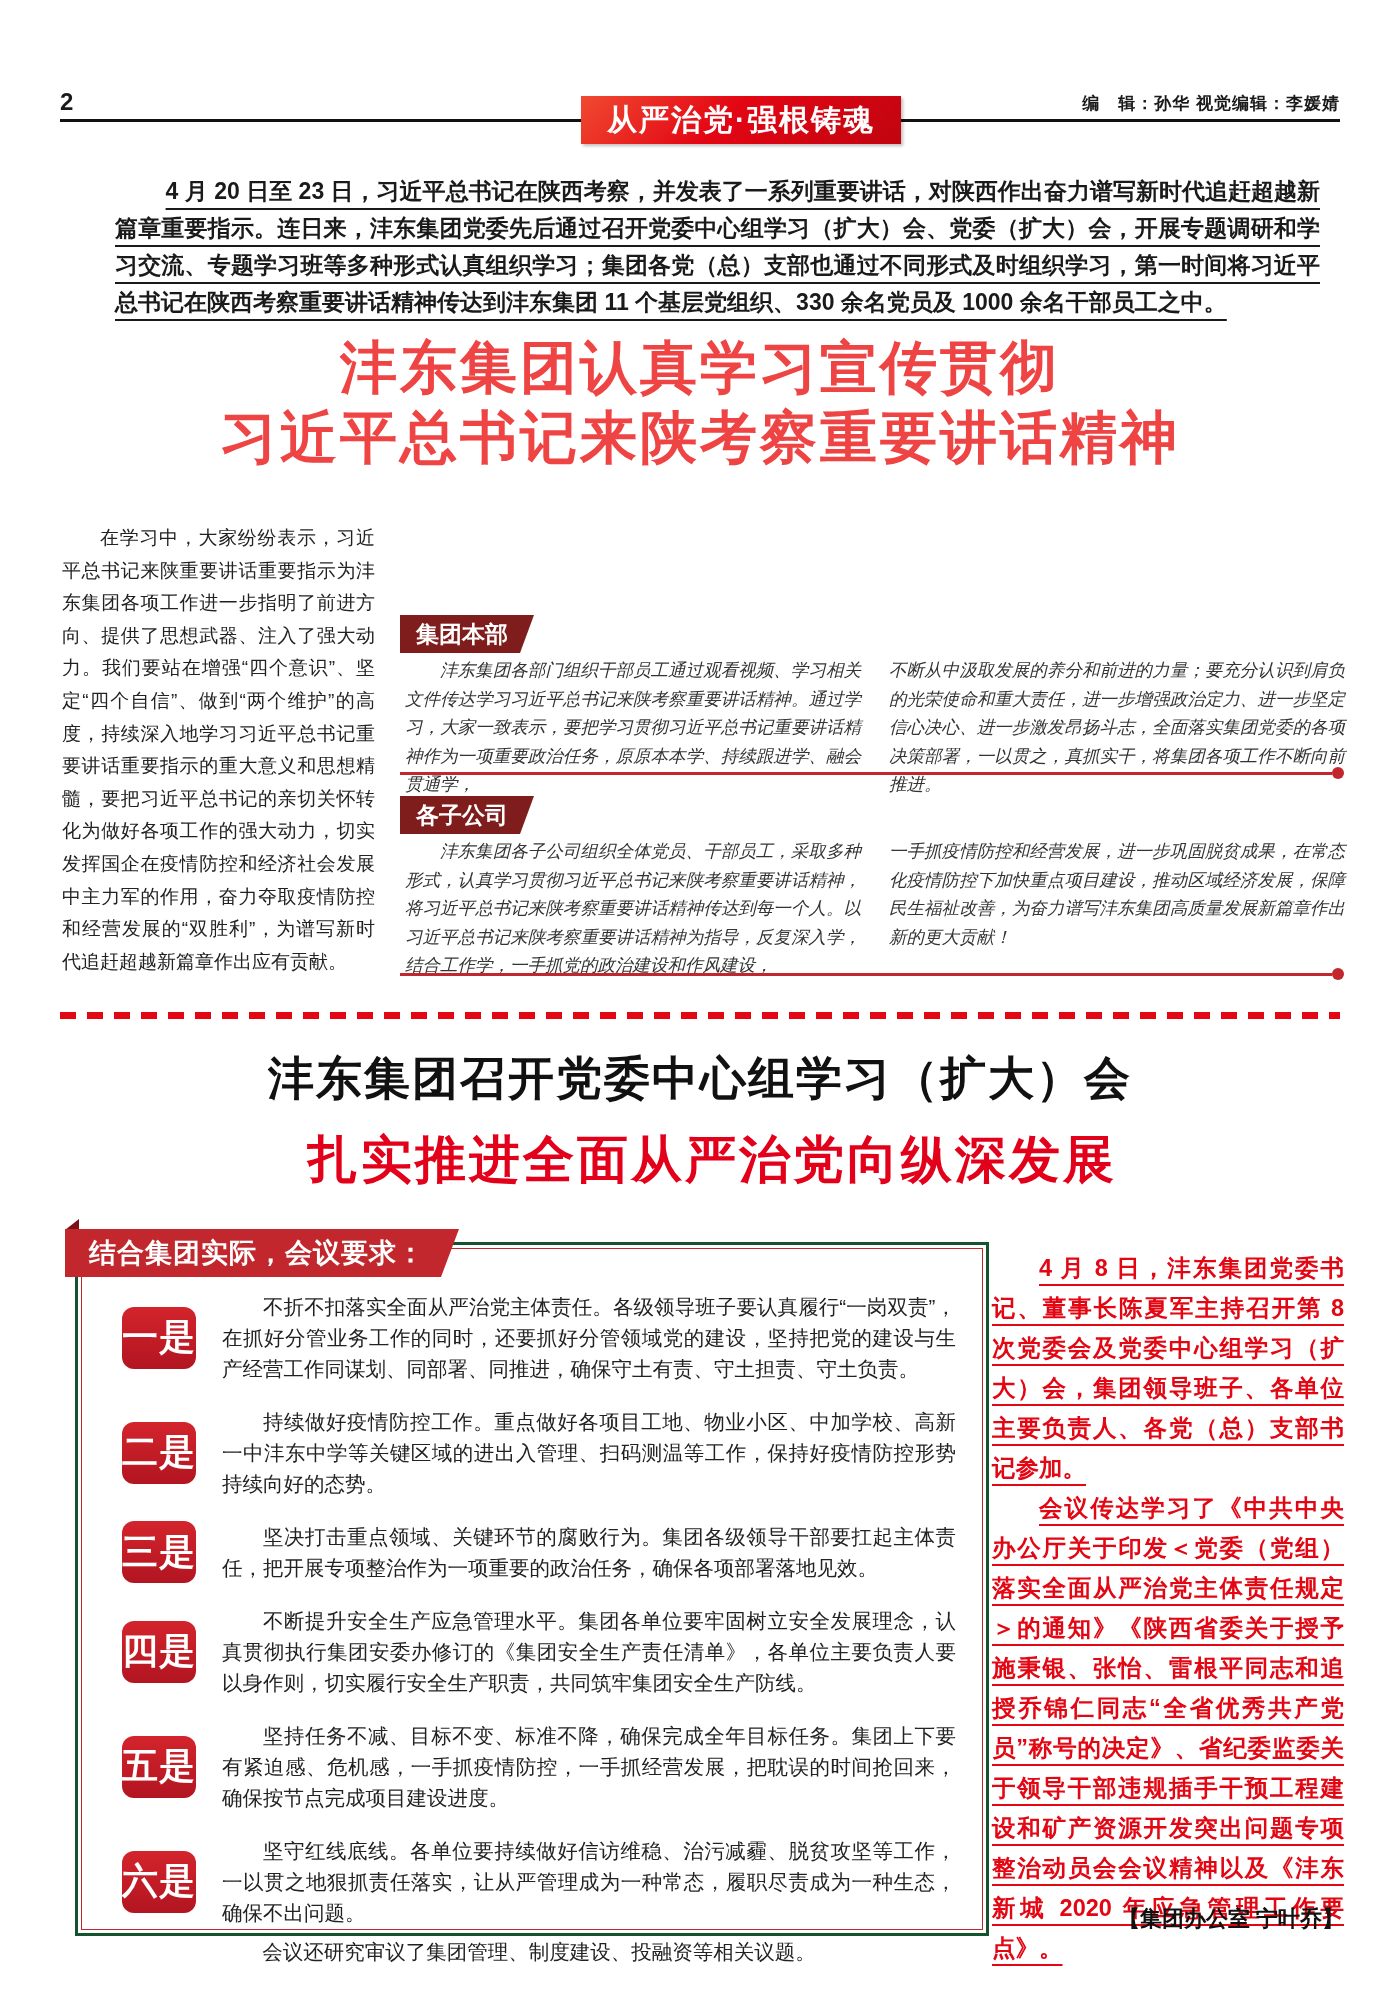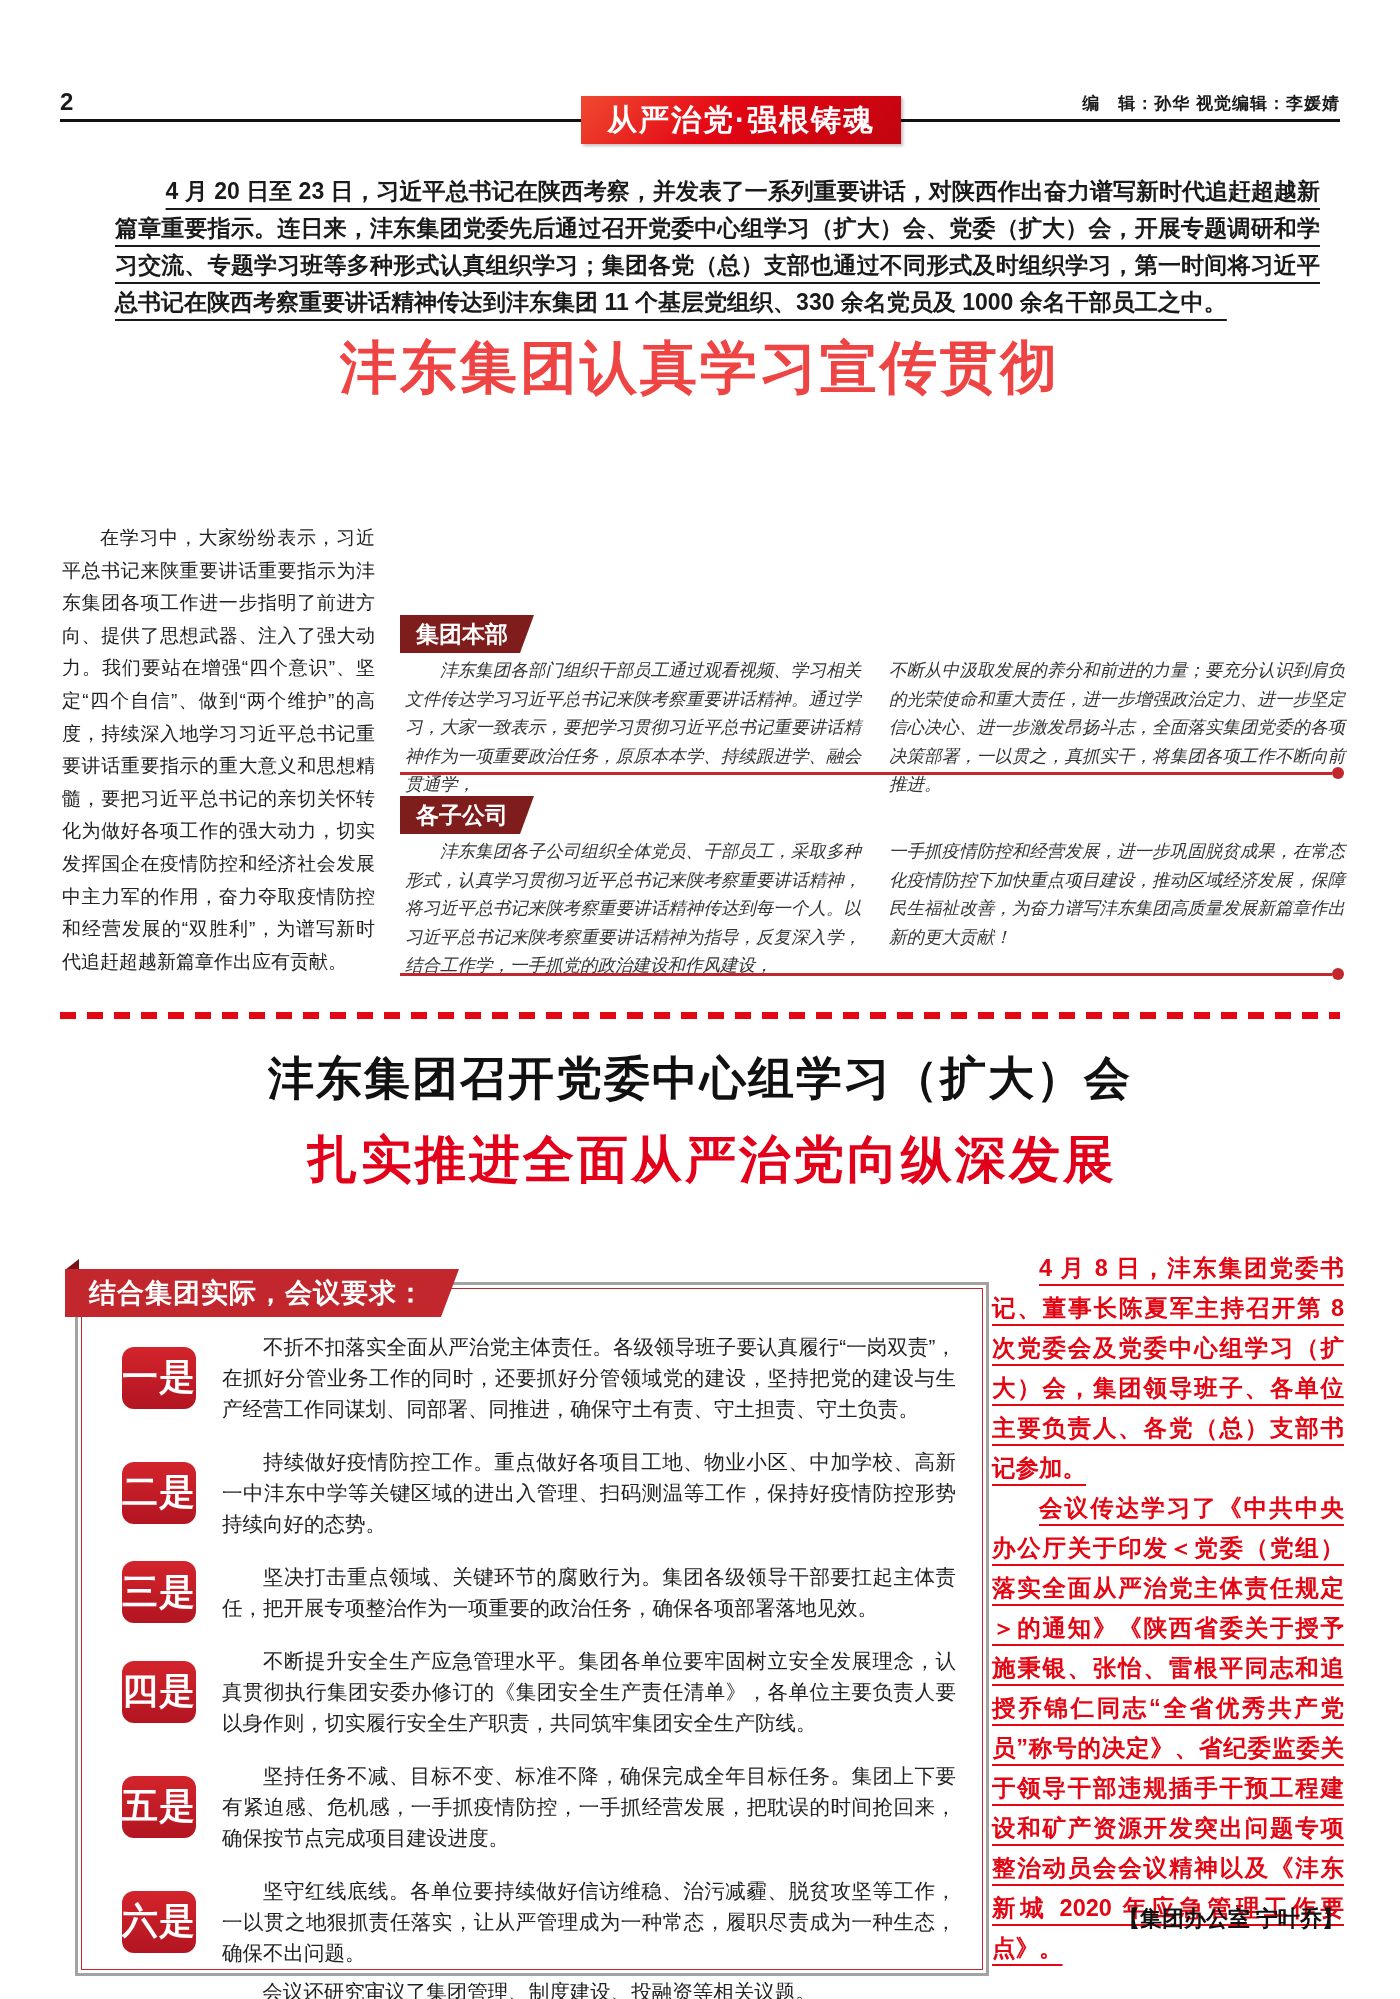--- a/index.html
+++ b/index.html
@@ -61,21 +61,21 @@
   .dashed{
     position:absolute;left:60px;top:1012px;width:1280px;height:7px;
     background:repeating-linear-gradient(90deg,#e30613 0 16px,transparent 16px 27px);
   }
   
   .headline2-black{position:absolute;left:0;top:1048px;width:100%;text-align:center;
     font-size:46px;font-weight:900;color:#111;letter-spacing:2px;}
   .headline2-red{position:absolute;left:12px;top:1126px;width:100%;text-align:center;
     font-size:51px;font-weight:900;color:#e3001b;letter-spacing:3px;}
   
-  .mbox{position:absolute;left:75px;top:1242px;width:908px;height:688px;border:3px solid #a3a3a3;margin-top:40px;}
+  .mbox{position:absolute;left:75px;top:1242px;width:908px;height:688px;border:3px solid #14532d;}
   .mbox::after{content:"";position:absolute;inset:3px;border:1.5px solid #c1272d;pointer-events:none;}
   .ribbon{
     position:absolute;left:-13px;top:-16px;height:48px;padding:0 34px 0 24px;
     background:#c1272d;color:#fff;font-size:27px;font-weight:bold;
     display:flex;align-items:center;letter-spacing:1px;
     clip-path:polygon(0 0,100% 0,calc(100% - 18px) 100%,0 100%);
     z-index:3;
   }
   .ribbon-fold{
     position:absolute;left:-13px;top:-26px;width:0;height:0;z-index:2;
@@ -113,20 +113,21 @@
 
   <div class="page-num">2</div>
   <div class="head-rule"></div>
   <div class="banner">从严治党·强根铸魂</div>
   <div class="editors">编　辑：孙华  视觉编辑：李媛婧</div>
 
   <p class="intro">4 月 20 日至 23 日，习近平总书记在陕西考察，并发表了一系列重要讲话，对陕西作出奋力谱写新时代追赶超越新篇章重要指示。连日来，沣东集团党委先后通过召开党委中心组学习（扩大）会、党委（扩大）会，开展专题调研和学习交流、专题学习班等多种形式认真组织学习；集团各党（总）支部也通过不同形式及时组织学习，第一时间将习近平总书记在陕西考察重要讲话精神传达到沣东集团 11 个基层党组织、330 余名党员及 1000 余名干部员工之中。</p>
 
   <div class="headline1">
     <div class="h1l">沣东集团认真学习宣传贯彻</div>
+    <div class="h1l">习近平总书记来陕考察重要讲话精神</div>
   </div>
 
   <div class="lead-col">在学习中，大家纷纷表示，习近平总书记来陕重要讲话重要指示为沣东集团各项工作进一步指明了前进方向、提供了思想武器、注入了强大动力。我们要站在增强“四个意识”、坚定“四个自信”、做到“两个维护”的高度，持续深入地学习习近平总书记重要讲话重要指示的重大意义和思想精髓，要把习近平总书记的亲切关怀转化为做好各项工作的强大动力，切实发挥国企在疫情防控和经济社会发展中主力军的作用，奋力夺取疫情防控和经营发展的“双胜利”，为谱写新时代追赶超越新篇章作出应有贡献。</div>
 
   <div class="sec-label s1">集团本部</div>
   <div class="twocol c1">
     <div class="col first">沣东集团各部门组织干部员工通过观看视频、学习相关文件传达学习习近平总书记来陕考察重要讲话精神。通过学习，大家一致表示，要把学习贯彻习近平总书记重要讲话精神作为一项重要政治任务，原原本本学、持续跟进学、融会贯通学，</div>
     <div class="col">不断从中汲取发展的养分和前进的力量；要充分认识到肩负的光荣使命和重大责任，进一步增强政治定力、进一步坚定信心决心、进一步激发昂扬斗志，全面落实集团党委的各项决策部署，一以贯之，真抓实干，将集团各项工作不断向前推进。</div>
   </div>
   <div class="red-divider d1"></div>

